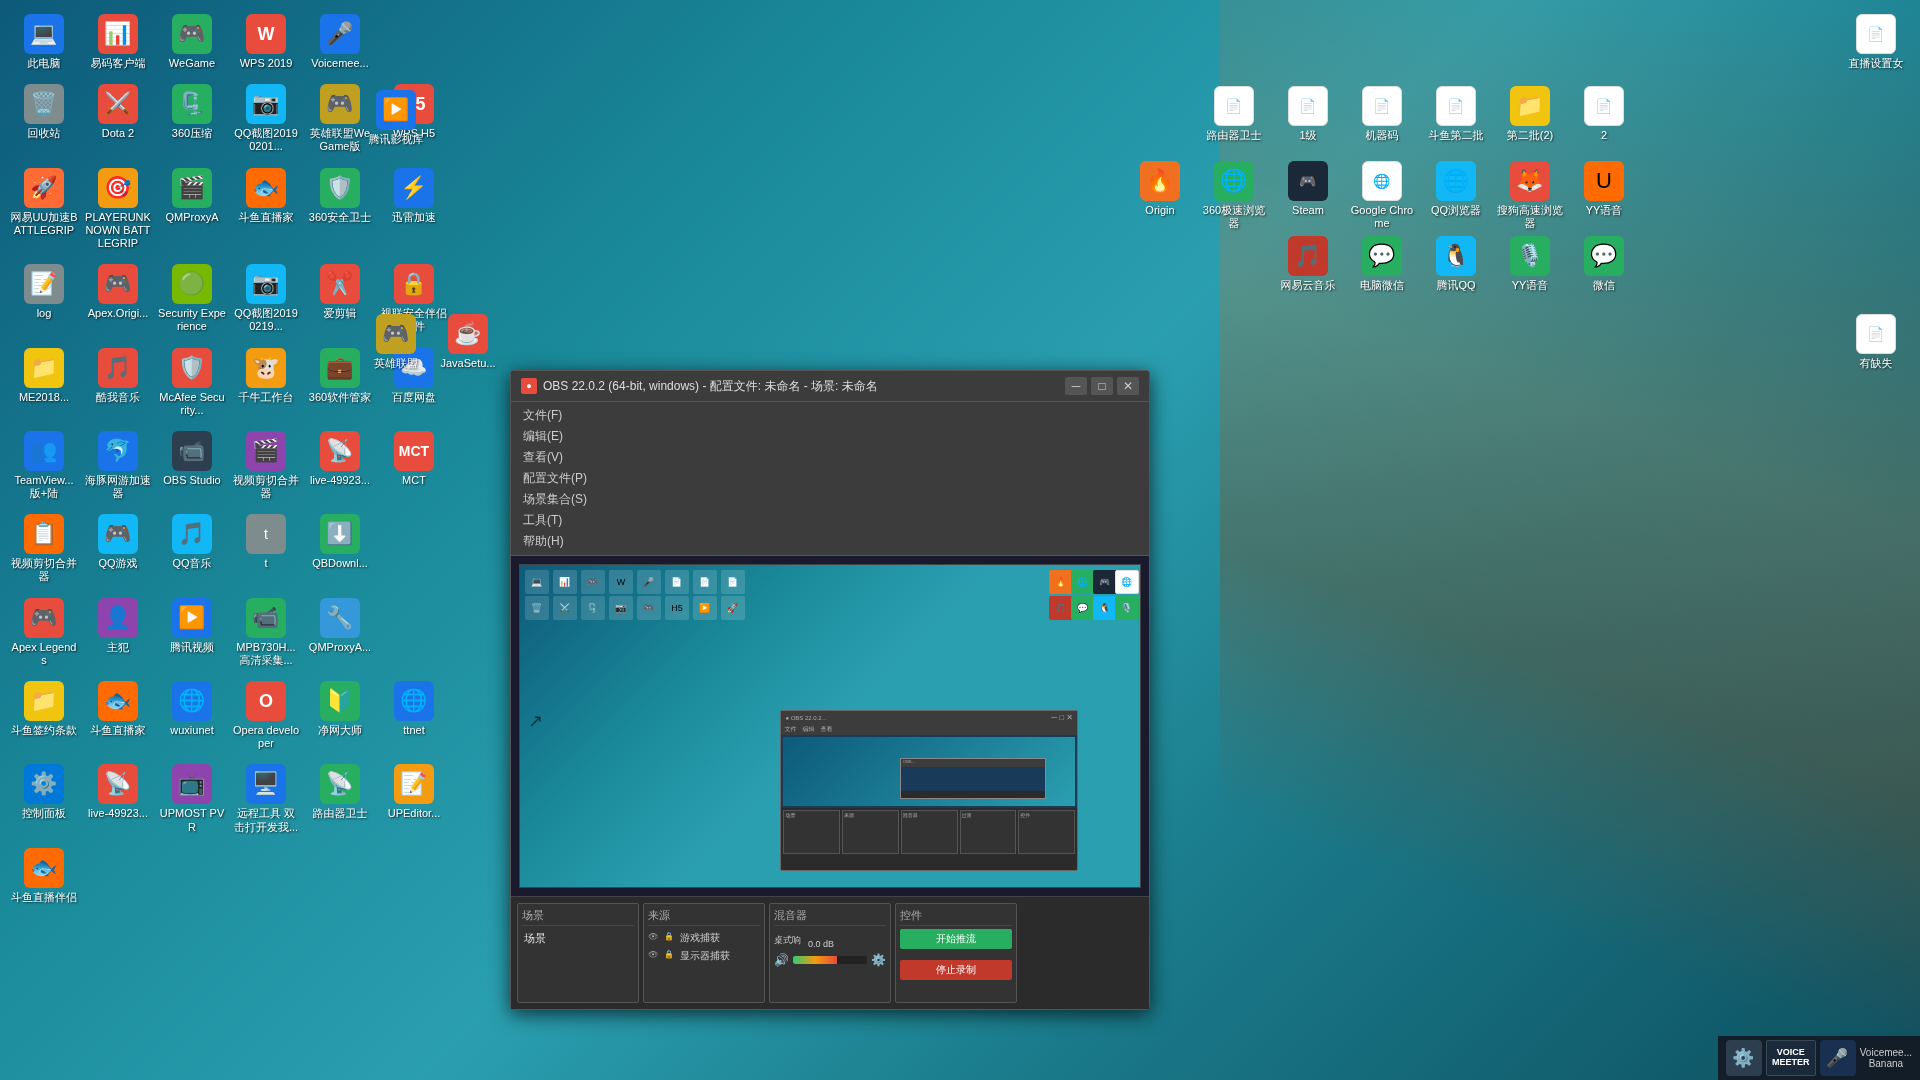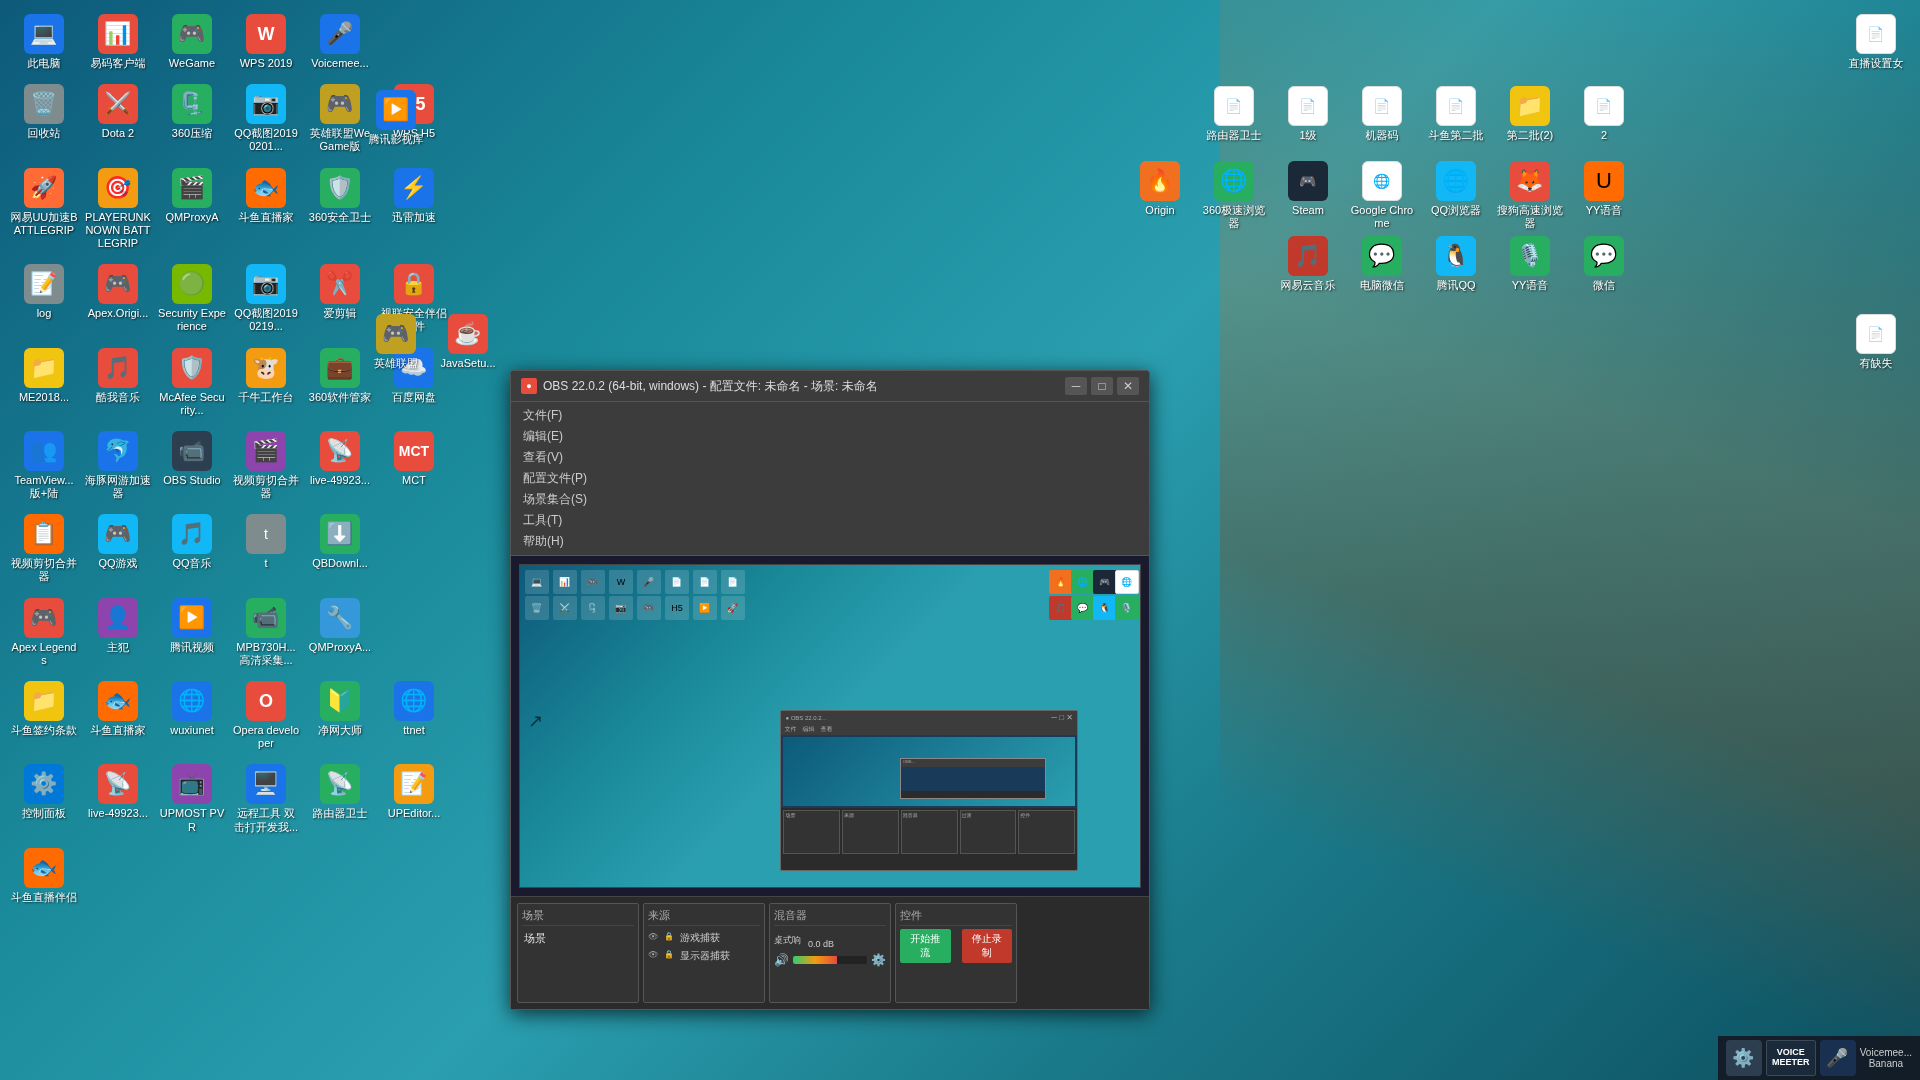--- a/index.html
+++ b/index.html
@@ -307,21 +307,21 @@
       background: #444;
       border: 1px solid #666;
       color: #ddd;
       font-size: 10px;
       width: 100%;
       padding: 1px 2px;
     }
 
     .obs-control-buttons {
       display: flex;
-      flex-direction: row;
+      flex-direction: column;
       gap: 11px;
     }
 
     .obs-start-btn {
       background: #27ae60;
       color: white;
       border: none;
       padding: 3px 6px;
       font-size: 10px;
       border-radius: 2px;

